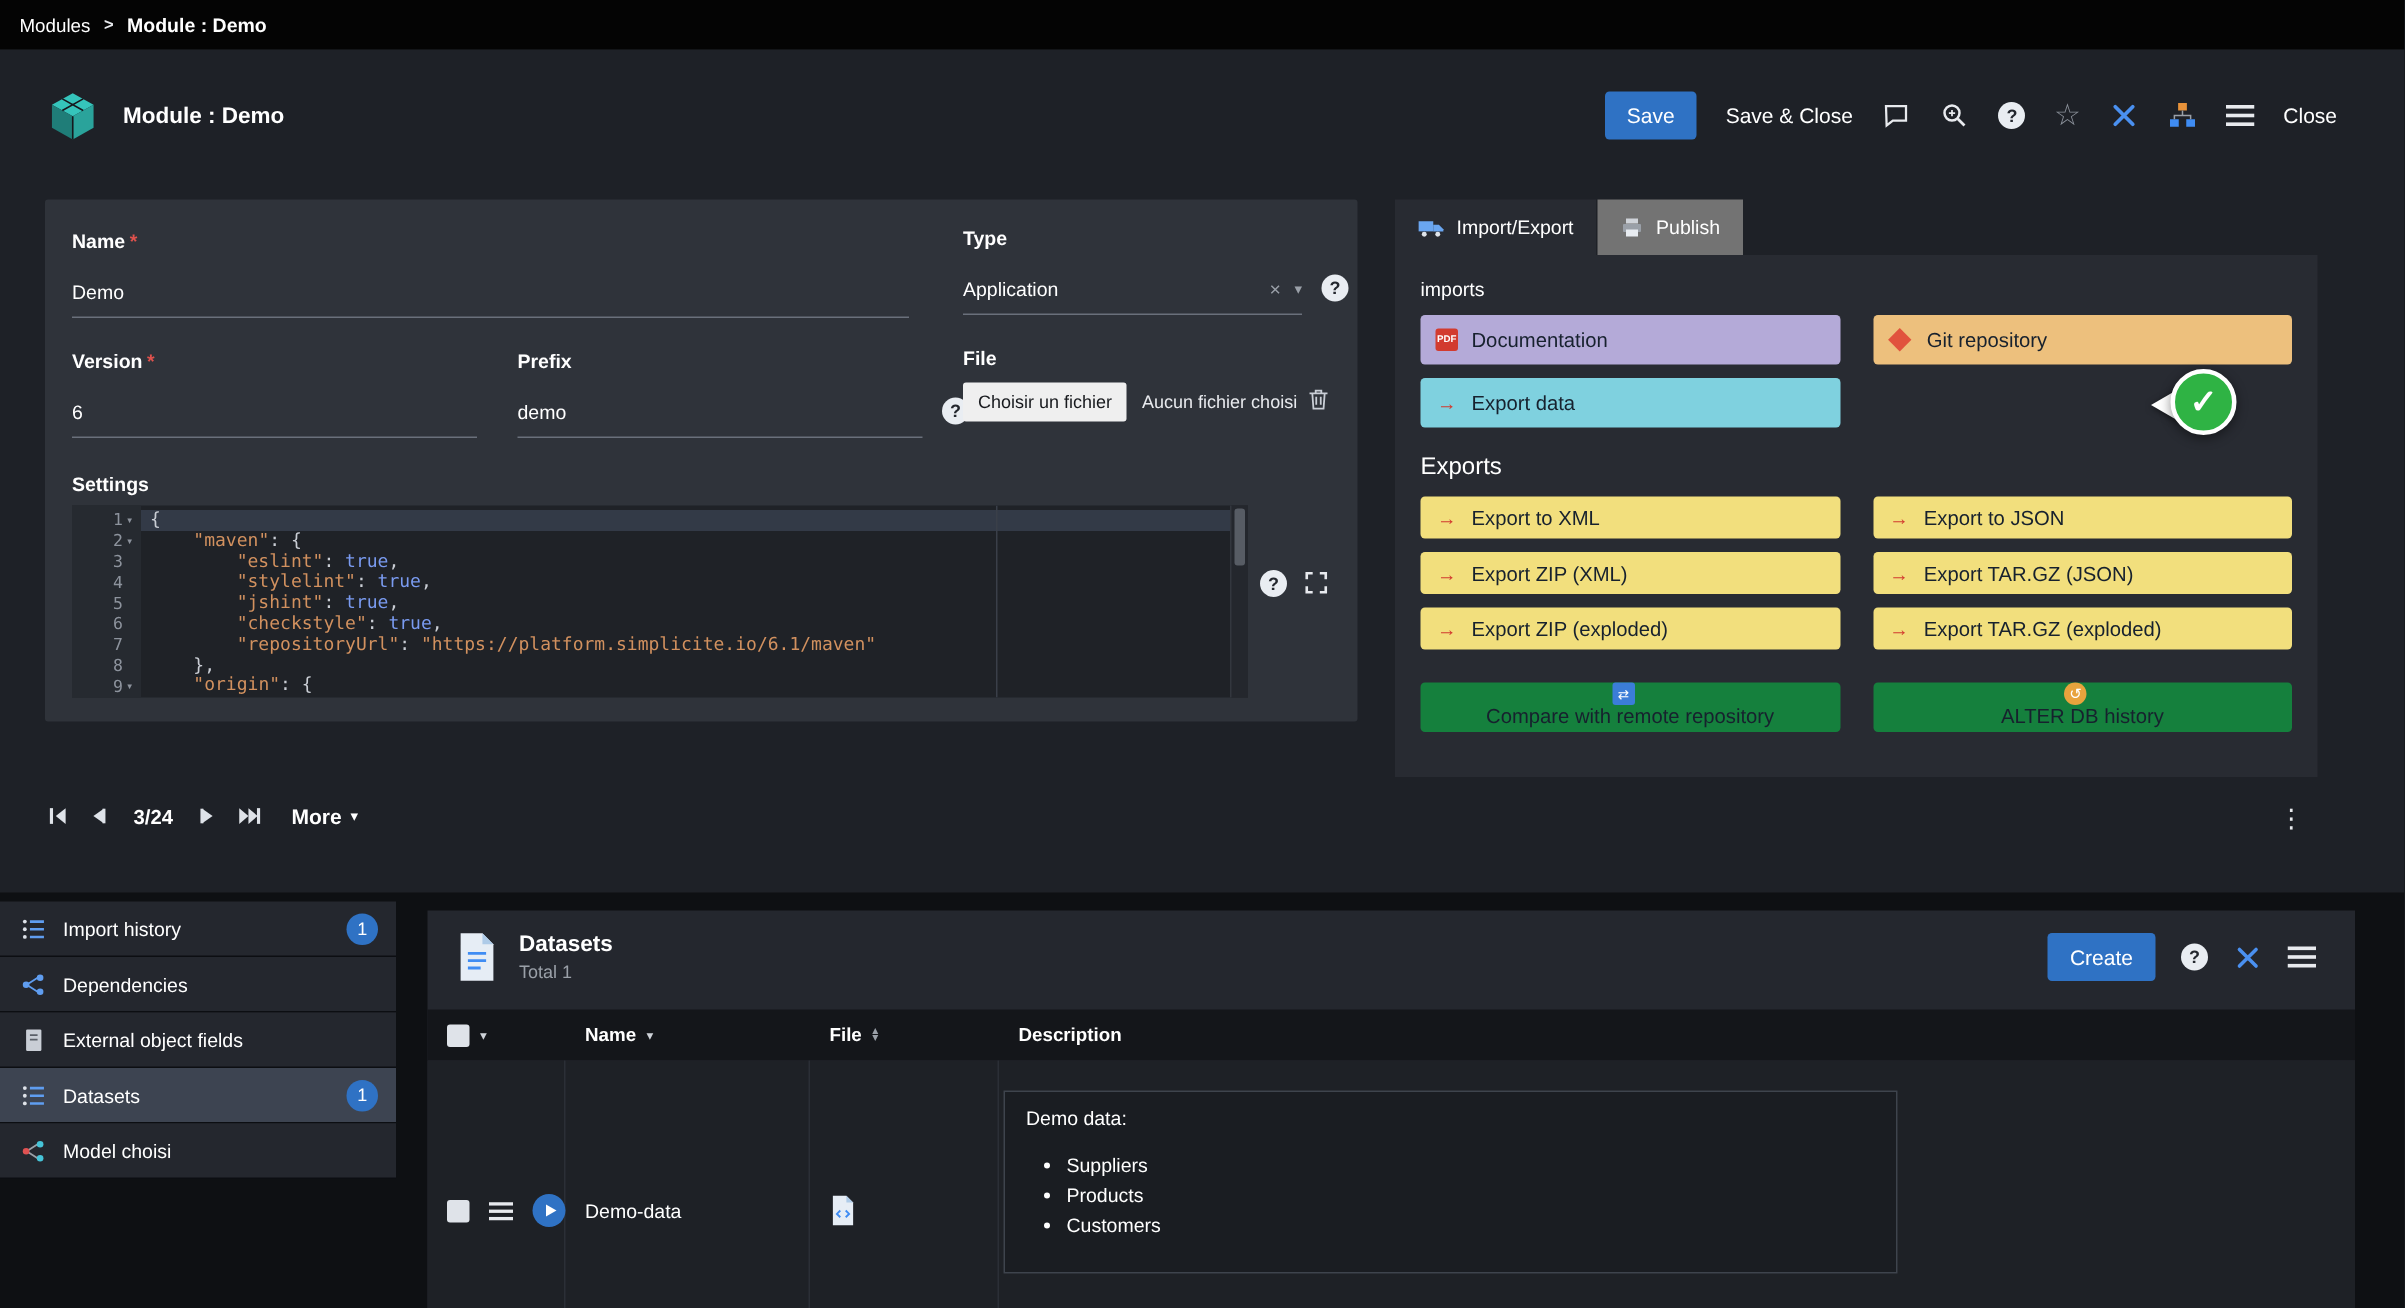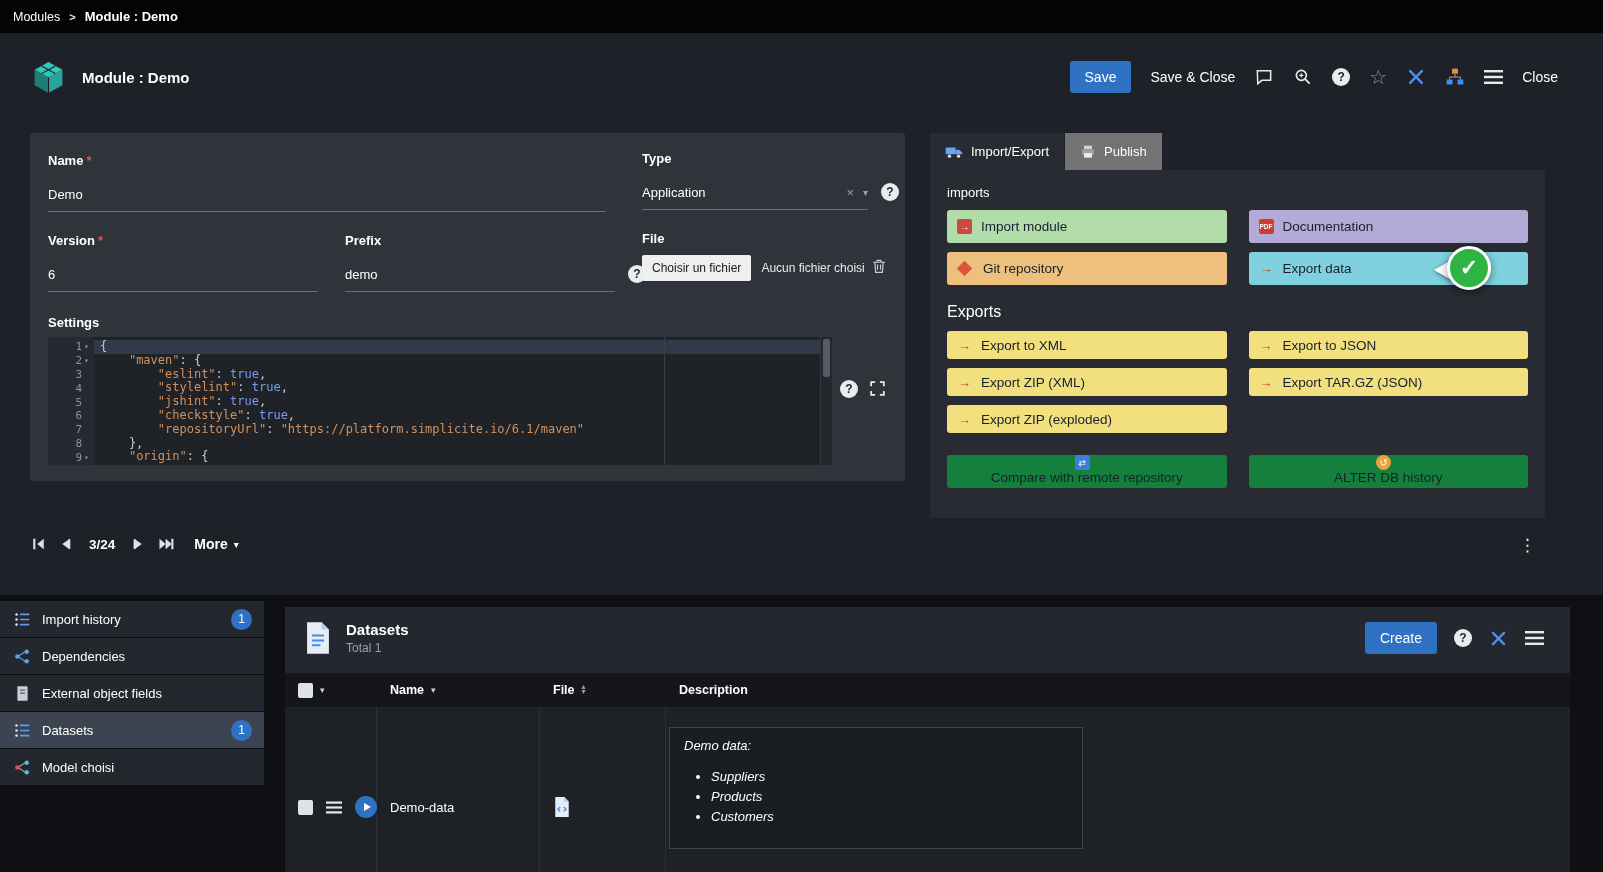--- a/index.html
+++ b/index.html
@@ -130,21 +130,21 @@
   .trow { height:200px; background:#1e2126; display:grid; grid-template-columns:92px 163px 126px 1fr; }
   .trow > div { border-right:1px solid #2b2f36; display:flex; align-items:center; padding-left:13px; }
   .trow > div:last-child { border-right:none; }
   .cell-sel { gap:13px; }
   .cell-desc { align-items:flex-start !important; padding:20px 0 0 3px !important; }
   .cb { width:15px; height:15px; background:#dfe3e9; border-radius:2px; flex:none; cursor:pointer; }
   .play-circle { width:22px; height:22px; border-radius:50%; background:#2f72c4; flex:none;
     display:flex; align-items:center; justify-content:center; cursor:pointer; }
   .play-circle::after { content:""; width:0; height:0; margin-left:2px;
     border-left:7px solid #fff; border-top:4.5px solid transparent; border-bottom:4.5px solid transparent; }
-  .desc-box { width:414px; min-height:122px; border:1px solid #3e444d; background:#1a1d22; padding:10px 14px;font-style:italic; }
+  .desc-box { width:596px; min-height:122px; border:1px solid #3e444d; background:#1a1d22; padding:10px 14px; }
   .desc-box ul { margin:16px 0 0 0; padding-left:27px; }
   .desc-box li { margin:5px 0; font-size:13px; }
 
   
   .click-indicator { position:absolute; left:1434px; top:246px; width:64px; height:52px; pointer-events:none; }
   .ci-arrow { position:absolute; left:0; top:13px; width:0; height:0;
     border-top:11px solid transparent; border-bottom:11px solid transparent; border-right:19px solid #fff;
     filter:drop-shadow(0 1px 2px rgba(0,0,0,.5)); }
   .ci-circle { position:absolute; left:13px; top:0; width:44px; height:44px; border-radius:50%;
     background:#2fb344; border:3px solid #fff; color:#fff; font-size:22px; font-weight:bold;
@@ -333,24 +333,20 @@
               <rect x="3" y="8" width="18" height="8" rx="1" fill="#9aa0a8"></rect>
               <rect x="6" y="13.5" width="12" height="7" fill="#e8ecf1"></rect>
             </svg>
         </span>
         <span>Publish</span>
       </div>
     </div>
     <div class="side-panel">
       <div class="grp-label">imports</div>
       <div class="btn-grid">
-        <button class="pbtn c-green">
-            <span class="bic bic-import"></span>
-            <span>Import module</span>
-          </button>
         <button class="pbtn c-purple">
             <span class="bic bic-pdf"></span>
             <span>Documentation</span>
           </button>
         <button class="pbtn c-orange">
             <span class="bic bic-git"></span>
             <span>Git repository</span>
           </button>
         <button class="pbtn c-cyan">
             <span class="bic bic-arrow"></span>
@@ -371,20 +367,24 @@
             <span class="bic bic-arrow"></span>
             <span>Export ZIP (XML)</span>
           </button>
         <button class="pbtn sm c-yellow">
             <span class="bic bic-arrow"></span>
             <span>Export TAR.GZ (JSON)</span>
           </button>
         <button class="pbtn sm c-yellow">
             <span class="bic bic-arrow"></span>
             <span>Export ZIP (exploded)</span>
+          </button>
+        <button class="pbtn sm c-yellow">
+            <span class="bic bic-arrow"></span>
+            <span>Export TAR.GZ (exploded)</span>
           </button>
       </div>
       <div class="btn-grid" style="margin-top:22px;">
         <button class="pbtn c-pink">
             <span class="bic bic-compare"></span>
             <span>Compare with remote repository</span>
           </button>
         <button class="pbtn c-pink">
             <span class="bic bic-db"></span>
             <span>ALTER DB history</span>

